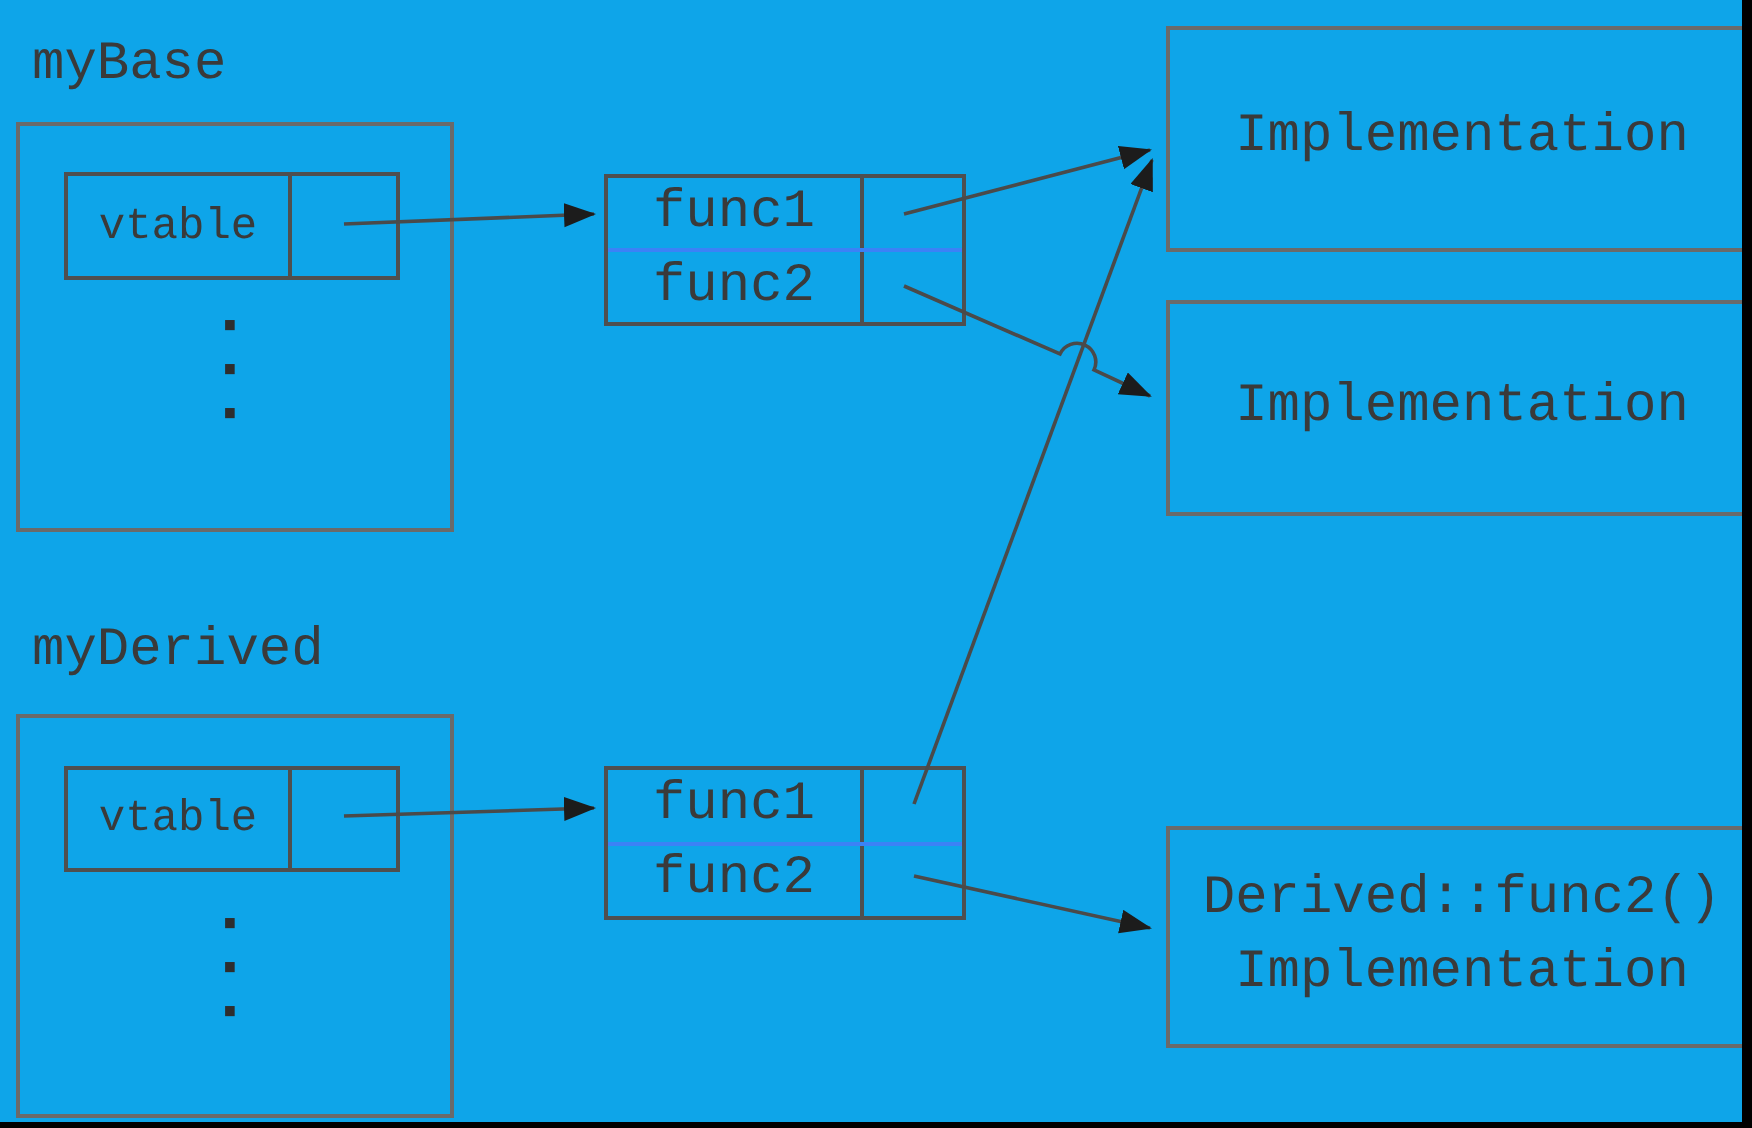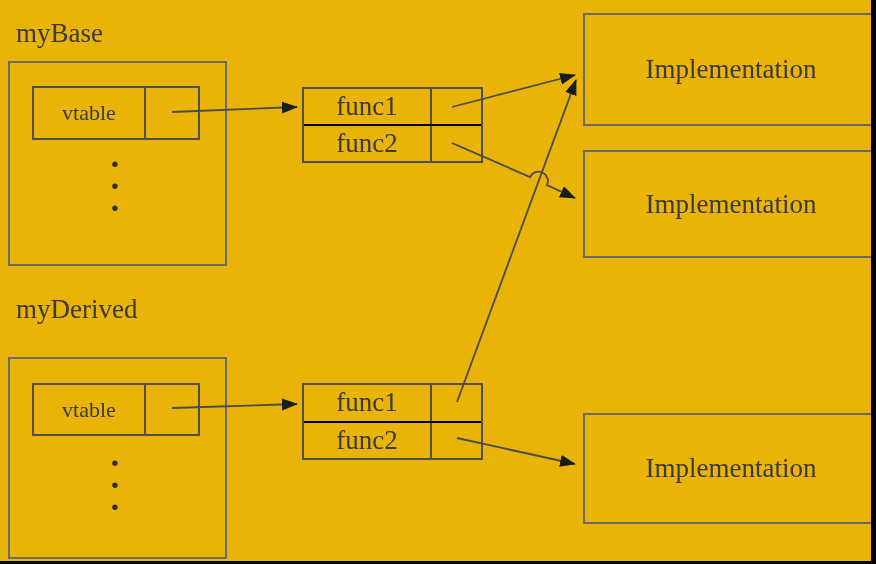--- a/index.html
+++ b/index.html
@@ -1,32 +1,32 @@
 <!DOCTYPE html>
 <html><head>
 <meta charset="utf-8">
 <style>
   html,body{margin:0;padding:0;background:#fff;}
   .stage{
-    position:relative;width:876px;height:564px;background:#eab308;overflow:hidden;
-    font-family:Liberation Serif, serif;color:#3a3a3a;
+    position:relative;width:876px;height:564px;background:#0ea5e9;overflow:hidden;
+    font-family:Liberation Mono, monospace;color:#3a3a3a;
   }
   
   .obj-label{position:absolute;font-size:27px;color:#3a3a3a;white-space:nowrap;}
   .obj-box{position:absolute;border:2px solid #6a6a6a;background:transparent;}
   .vcell{position:absolute;display:flex;border:2px solid #4f4f4f;background:transparent;}
   .vcell .vname{flex:0 0 110px;display:flex;align-items:center;justify-content:center;
     font-size:22px;border-right:2px solid #4f4f4f;}
   .vcell .vptr{flex:1;}
   .dots{position:absolute;display:flex;flex-direction:column;align-items:center;width:12px;}
   .dots .dot{display:block;font-size:34px;font-weight:bold;line-height:22px;height:22px;color:#2e2e2e;}
   
   .ftable{position:absolute;border:2px solid #4f4f4f;display:flex;flex-direction:column;background:transparent;}
   .frow{flex:1;display:flex;}
-  .frow.first{border-bottom:2px solid #000000;justify-content:flex-end;}
+  .frow.first{border-bottom:2px solid #3b82f6;justify-content:flex-end;}
   .frow .fname{flex:0 0 126px;display:flex;align-items:center;justify-content:center;
     font-size:27px;border-right:2px solid #4f4f4f;}
   .frow .fptr{flex:1;}
   
   .impl{position:absolute;left:583px;width:292px;border:2px solid #6a6a6a;background:transparent;
     display:flex;flex-direction:column;align-items:center;justify-content:center;
     font-size:27px;line-height:37px;text-align:center;}
   
   svg.wires{position:absolute;left:0;top:0;pointer-events:none;}
   
@@ -46,21 +46,21 @@
     <span class="vname">vtable</span>
     <span class="vptr"></span>
   </div>
 
   <div class="dots" style="left:109px;top:153px;">
     <span class="dot">·</span>
     <span class="dot">·</span>
     <span class="dot">·</span>
   </div>
 
-  <div class="obj-label" style="left:16px;top:294px;">myDerived</div>
+  <div class="obj-label" style="left:16px;top:311px;">myDerived</div>
 
   <div class="obj-box" style="left:8px;top:357px;width:215px;height:198px;"></div>
 
   <div class="vcell" style="left:32px;top:383px;width:164px;height:49px;">
     <span class="vname">vtable</span>
     <span class="vptr"></span>
   </div>
 
   <div class="dots" style="left:109px;top:452px;">
     <span class="dot">·</span>
@@ -92,20 +92,21 @@
 
   <div class="impl" style="top:13px;height:109px;">
     <div>Implementation</div>
   </div>
 
   <div class="impl" style="top:150px;height:104px;">
     <div>Implementation</div>
   </div>
 
   <div class="impl" style="top:413px;height:107px;">
+    <div>Derived::func2()</div>
     <div>Implementation</div>
   </div>
 
   <svg class="wires" width="876" height="564" viewBox="0 0 876 564">
     <defs>
       <marker id="ah" markerUnits="userSpaceOnUse" markerWidth="18" markerHeight="14" refX="15" refY="6" orient="auto">
         <path d="M0,0 L16,6 L0,12 Z" fill="#1c1c1c"></path>
       </marker>
     </defs>
     <g stroke="#4a4a4a" stroke-width="1.8" fill="none">

